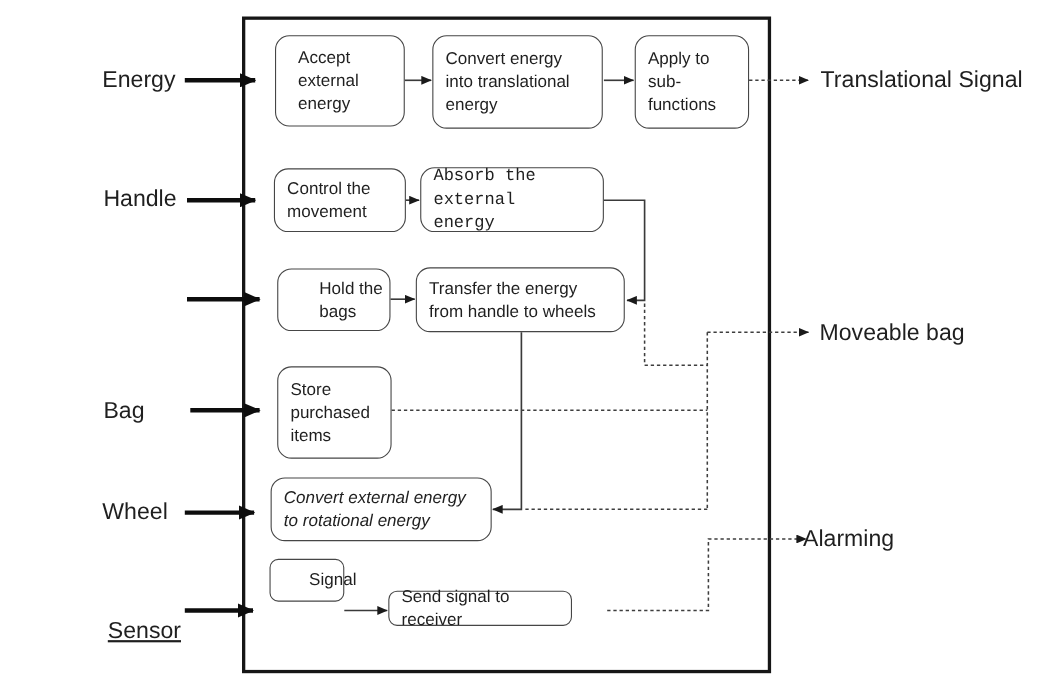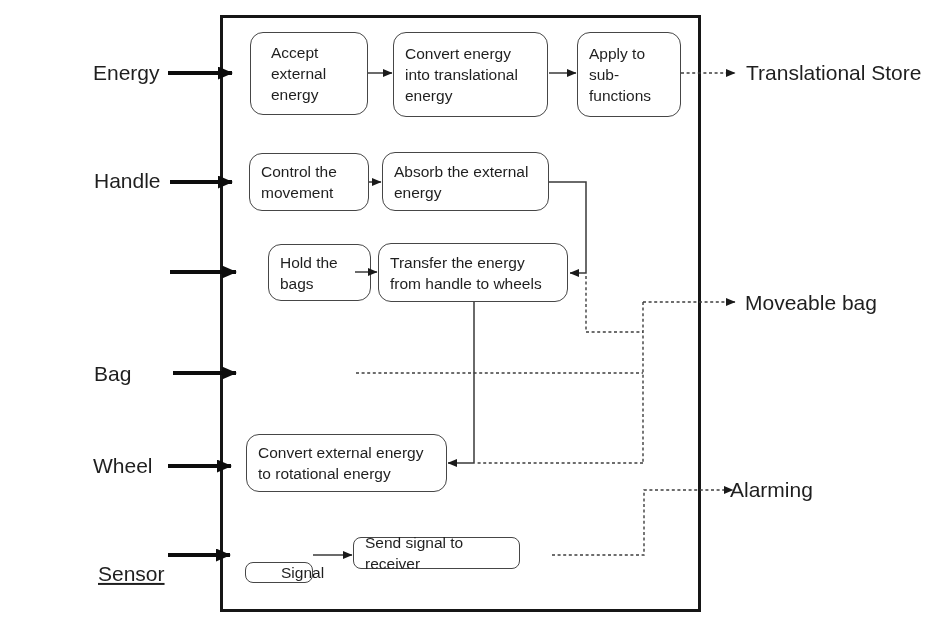--- a/index.html
+++ b/index.html
@@ -18,26 +18,26 @@
     display:flex;align-items:center;
     font-size:15.5px;line-height:21px;padding:2px 6px 2px 11px;
   }
   .fbox span{white-space:pre-line;display:block;}
   .fbox.small{border-radius:8px;}
   
   .b-accept   {left:250px;top:32px; width:118px;height:83px;padding-left:20px;}
   .b-convtr   {left:393px;top:32px; width:155px;height:85px;}
   .b-apply    {left:577px;top:32px; width:104px;height:85px;}
   .b-control  {left:249px;top:153px;width:120px;height:58px;align-items:center;}
-  .b-absorb   {left:382px;top:152px;width:167px;height:59px;}
-  .b-hold     {left:268px;top:244px;width:103px;height:57px;}
+  .b-absorb   {left:382px;top:152px;width:167px;height:59px;font-family:Liberation Mono, monospace;}
+  .b-hold     {left:252px;top:244px;width:103px;height:57px;justify-content:flex-end;}
   .b-transfer {left:378px;top:243px;width:190px;height:59px;}
   .b-store    {left:252px;top:333px;width:104px;height:84px;}
-  .b-convrot  {left:246px;top:434px;width:201px;height:58px;}
-  .b-signal   {left:245px;top:562px;width:68px; height:21px;padding-left:35px;}
+  .b-convrot  {left:246px;top:434px;width:201px;height:58px;font-style:italic;}
+  .b-signal   {left:245px;top:508px;width:68px; height:39px;padding-left:35px;}
   .b-send     {left:353px;top:537px;width:167px;height:32px;}
   
   .io-label{
     position:absolute;font-size:21px;line-height:1.15;white-space:nowrap;
     transform:translateY(-50%);
   }
   .l-energy    {left:93px;top:73px;}
   .l-handle    {left:94px;top:181px;}
   .l-structure {left:15px;top:267px;}
   .l-bag       {left:94px;top:374px;}
@@ -58,21 +58,21 @@
 <div class="canvas">
 
   <div class="outer-box"></div>
 
   <div class="io-label l-energy">Energy</div>
   <div class="io-label l-handle">Handle</div>
   <div class="io-label l-bag">Bag</div>
   <div class="io-label l-wheel">Wheel</div>
   <div class="io-label l-sensor">Sensor</div>
 
-  <div class="io-label r-translational">Translational Store</div>
+  <div class="io-label r-translational">Translational Signal</div>
   <div class="io-label r-moveable">Moveable bag</div>
   <div class="io-label r-alarming">Alarming</div>
 
   <div class="fbox b-accept">
       <span>Accept
 external
 energy</span>
     </div>
   <div class="fbox b-convtr">
       <span>Convert energy
@@ -92,20 +92,25 @@
       <span>Absorb the external
 energy</span>
     </div>
   <div class="fbox b-hold">
       <span>Hold the
 bags</span>
     </div>
   <div class="fbox b-transfer">
       <span>Transfer the energy
 from handle to wheels</span>
+    </div>
+  <div class="fbox b-store">
+      <span>Store
+purchased
+items</span>
     </div>
   <div class="fbox b-convrot">
       <span>Convert external energy
 to rotational energy</span>
     </div>
   <div class="fbox b-signal small">
       <span>Signal</span>
     </div>
   <div class="fbox b-send small">
       <span>Send signal to receiver</span>

